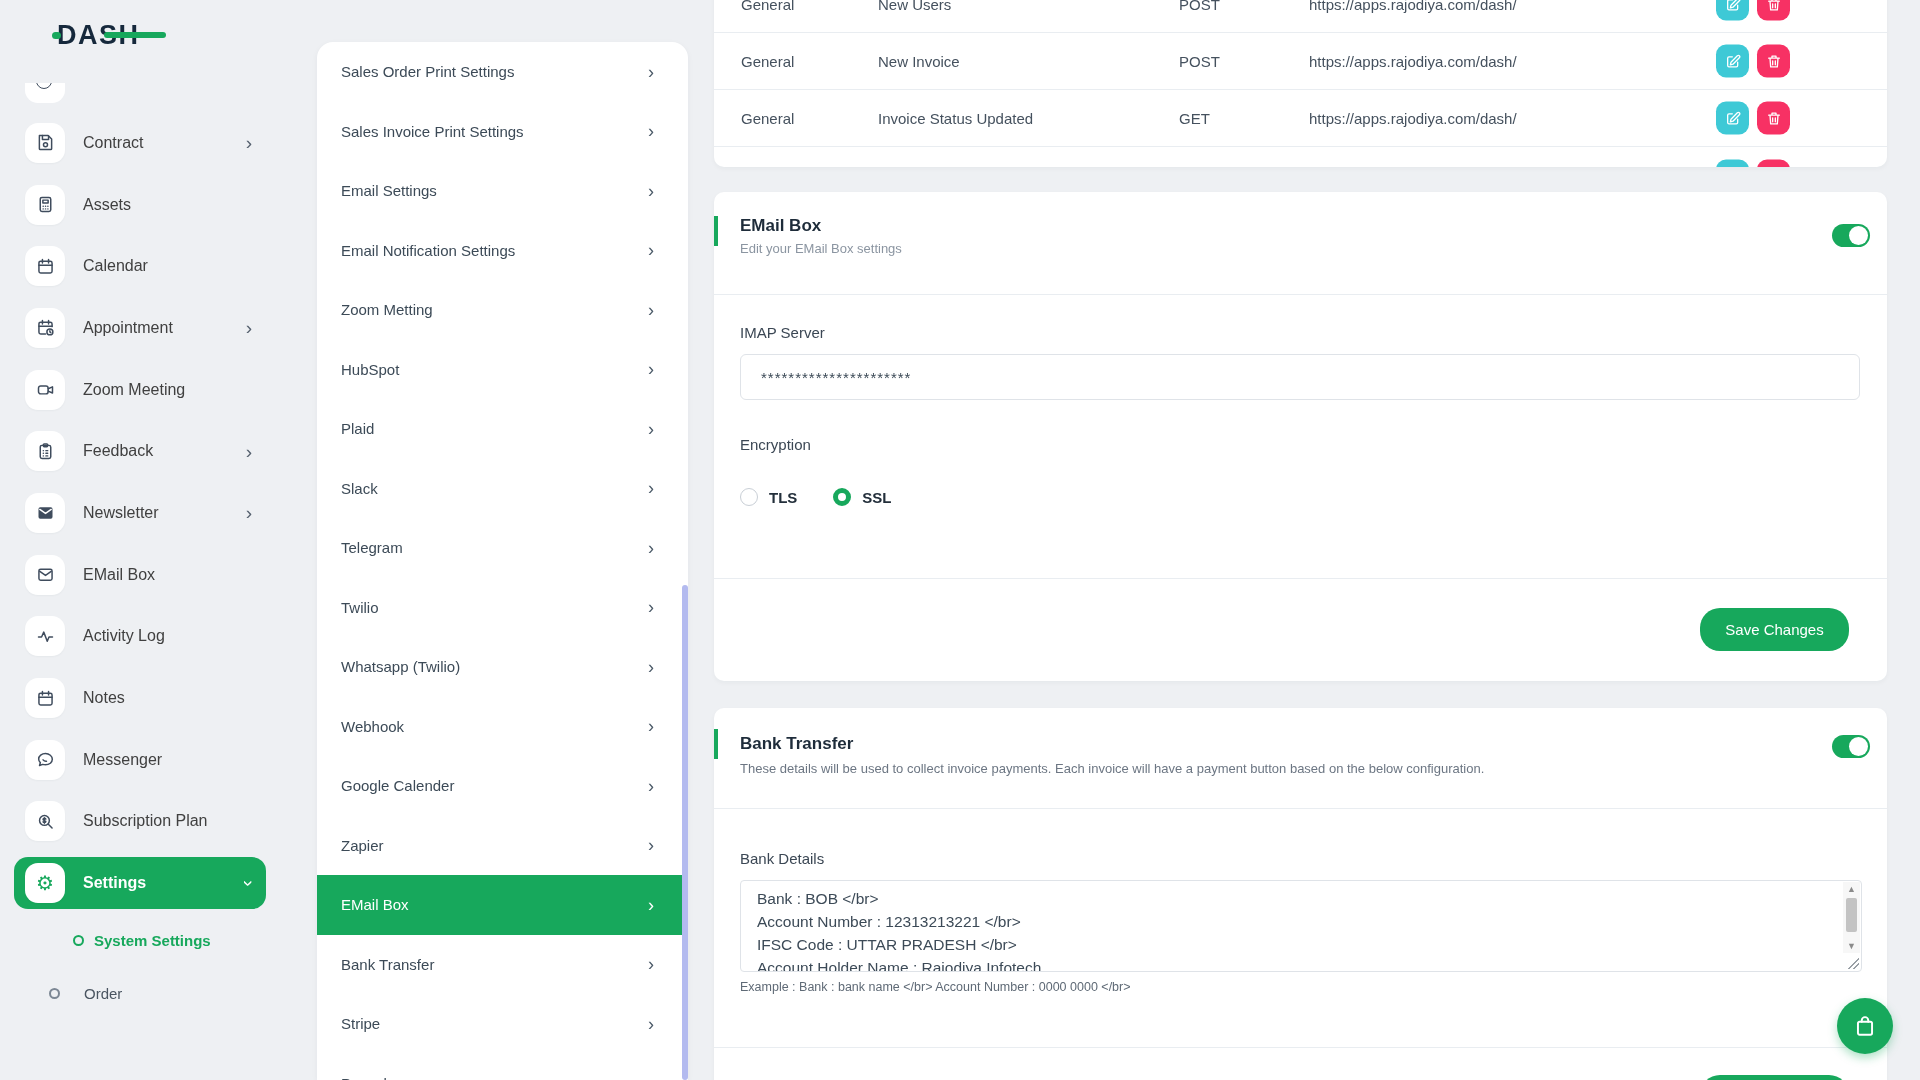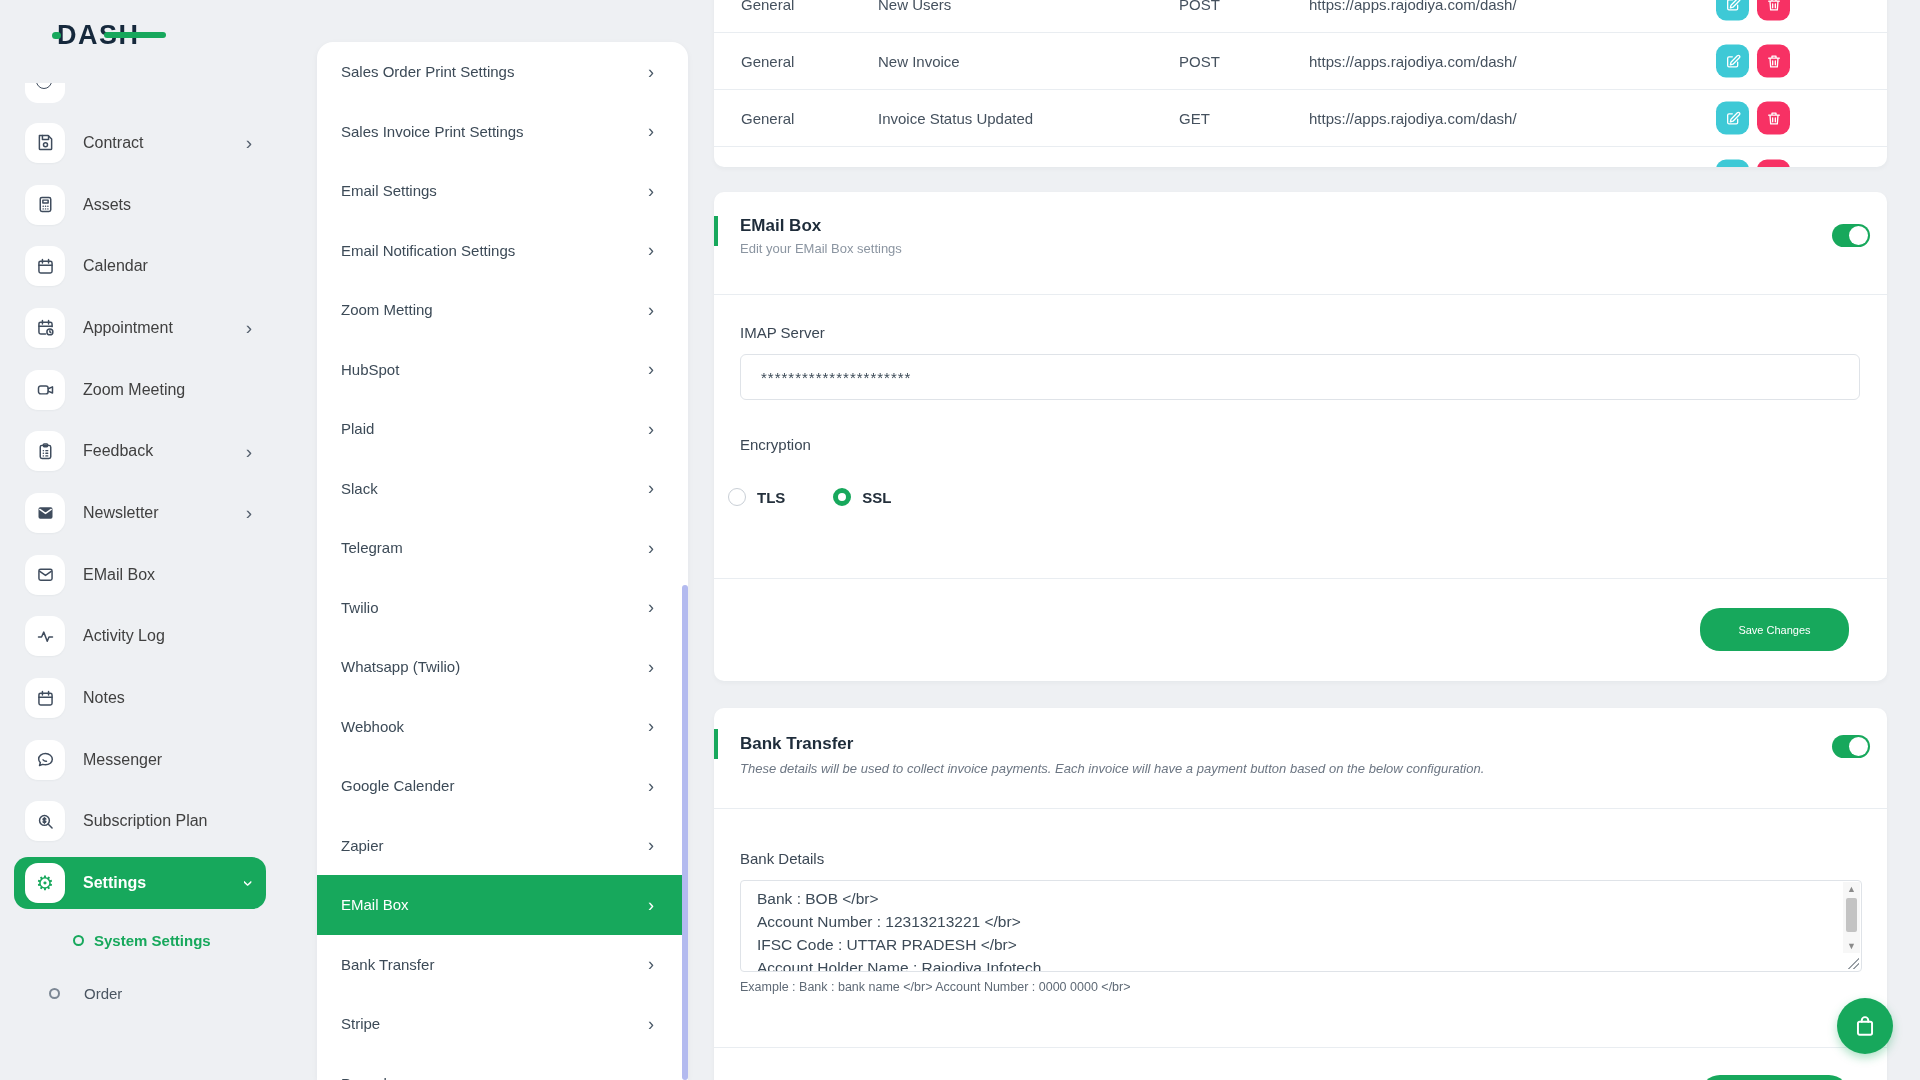--- a/index.html
+++ b/index.html
@@ -80,36 +80,36 @@
   .card-sub { position:absolute; left:26px; font-size:13px; color:#8b95a1; }
   .toggle { position:absolute; right:17px; width:38px; height:23px; border-radius:12px;
     background:#17a85c; cursor:pointer; }
   .toggle .knob { position:absolute; right:2px; top:2px; width:19px; height:19px;
     border-radius:50%; background:#fff; }
   .field-label { position:absolute; left:26px; font-size:15px; font-weight:500; color:#3b4754; }
   .text-input { position:absolute; left:26px; right:27px; height:46px; border:1px solid #dfe3e8;
     border-radius:6px; background:#fff; font-size:15px; color:#3c4a57; padding:0 20px;
     font-family:"Liberation Sans", sans-serif; letter-spacing:1px; }
   .save-btn { position:absolute; right:38px; width:149px; height:43px; background:#17a85c;
-    color:#fff; border:none; border-radius:20px; font-size:11px; font-weight:500; cursor:pointer;
+    color:#fff; border:none; border-radius:20px; font-size:15px; font-weight:500; cursor:pointer;
     font-family:"Liberation Sans", sans-serif; }
 
   
   .email-card { top:192px; height:489px; }
   
-  .radio-row { position:absolute; left:14px; display:flex; align-items:center; gap:48px; }
+  .radio-row { position:absolute; left:26px; display:flex; align-items:center; gap:36px; }
   .radio-opt { display:flex; align-items:center; gap:11px; cursor:pointer; }
   .radio-circle { width:18px; height:18px; border-radius:50%; border:1.5px solid #c9cfd6;
     background:#fff; }
   .radio-circle.checked { border:5.5px solid #17a85c; }
   .radio-label { font-size:15px; font-weight:700; color:#232f3b; }
 
   
   .bank-card { top:708px; height:500px; }
-  .bank-sub { color:#6c7683;font-style:italic; }
+  .bank-sub { color:#6c7683; }
   .textarea { position:absolute; left:26px; right:25px; height:92px; border:1px solid #dfe3e8;
     border-radius:4px; background:#fff; overflow:hidden;padding-left:32px; }
   .textarea-content { position:absolute; left:16px; top:6px; right:24px; bottom:0;
     font-size:15.5px; color:#3c4a57; line-height:23px; overflow:hidden; }
   .fake-scrollbar { position:absolute; right:1px; top:1px; width:17px; bottom:18px;
     background:#f7f7f7; display:flex; flex-direction:column; align-items:center; }
   .sb-arrow { font-size:9px; color:#8b8b8b; line-height:14px; height:14px; }
   .sb-thumb { width:11px; height:34px; background:#c3c3c3; border-radius:2px; margin-top:2px; }
   .sb-spacer { flex:1; }
   .resize-grip { position:absolute; right:2px; bottom:2px; width:13px; height:13px;

